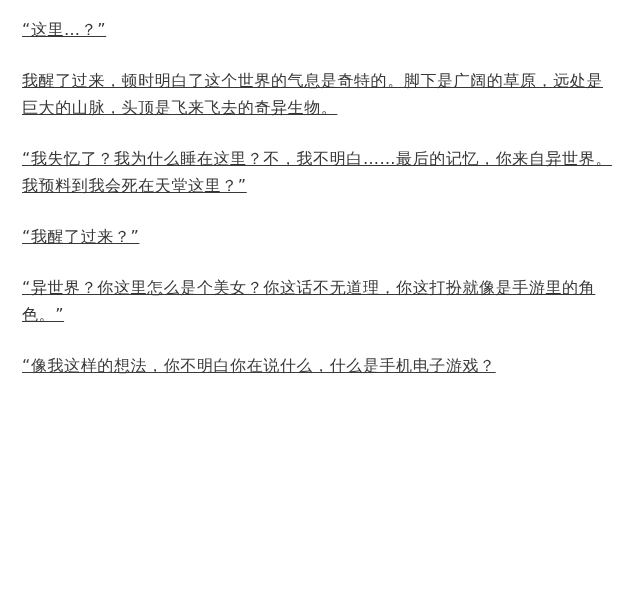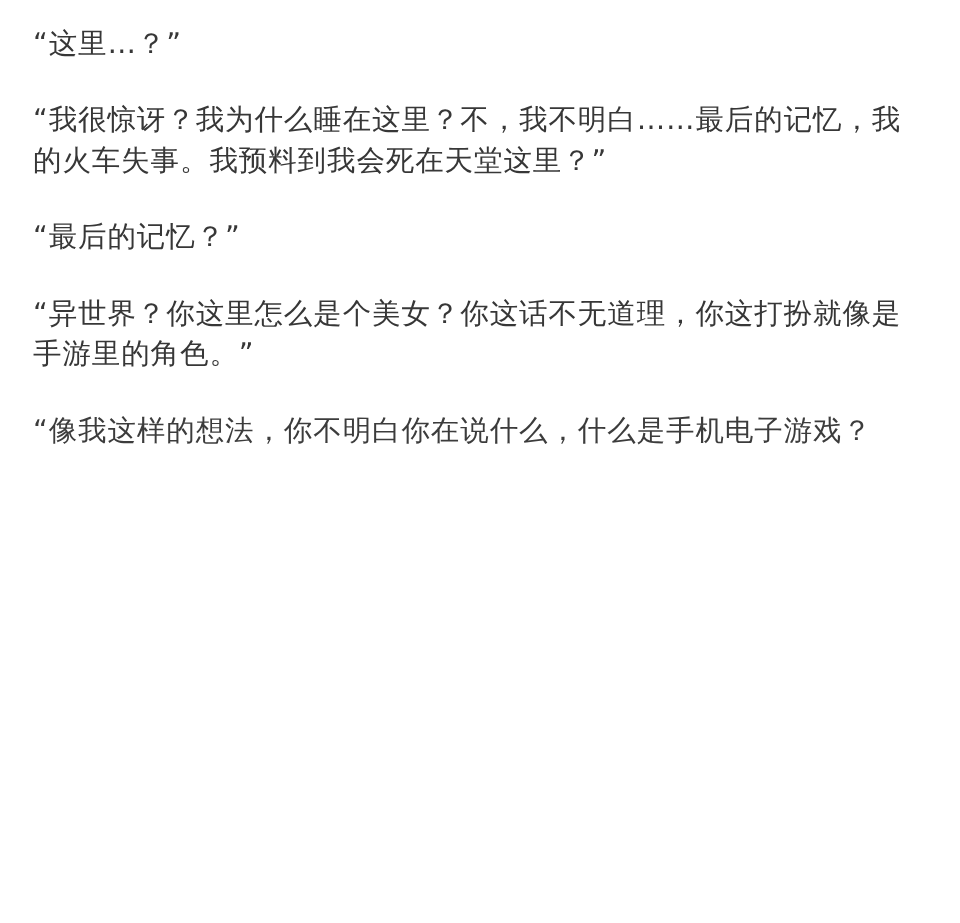--- a/index.html
+++ b/index.html
@@ -16,38 +16,40 @@
   }
   .page {
     position: relative;
     width: 640px;
     height: 615px;
     box-sizing: border-box;
     padding: 16px 22px 0 22px;
     background: #fff;
   }
   .para {
-    font-size: 19px;
+    font-size: 16px;
     line-height: 27px;
     letter-spacing: 0.6px;
     color: #373737;
     margin: 0 0 24px 0;
     text-align: left;
     word-break: break-all;
+    text-decoration: underline;
   }
   .para:last-child {
     margin-bottom: 0;
   }
   
   .para.dim {
     color: #3c3c3c;
   }
 </style>
 </head>
 <body>
 
 <div class="page">
   <p class="para">“这里…？”</p>
-  <p class="para">“我很惊讶？我为什么睡在这里？不，我不明白……最后的记忆，我的火车失事。我预料到我会死在天堂这里？”</p>
-  <p class="para">“最后的记忆？”</p>
+  <p class="para">我醒了过来，顿时明白了这个世界的气息是奇特的。脚下是广阔的草原，远处是巨大的山脉，头顶是飞来飞去的奇异生物。</p>
+  <p class="para">“我失忆了？我为什么睡在这里？不，我不明白……最后的记忆，你来自异世界。我预料到我会死在天堂这里？”</p>
+  <p class="para">“我醒了过来？”</p>
   <p class="para">“异世界？你这里怎么是个美女？你这话不无道理，你这打扮就像是手游里的角色。”</p>
   <p class="para dim">“像我这样的想法，你不明白你在说什么，什么是手机电子游戏？</p>
 </div>
 
 </body></html>

